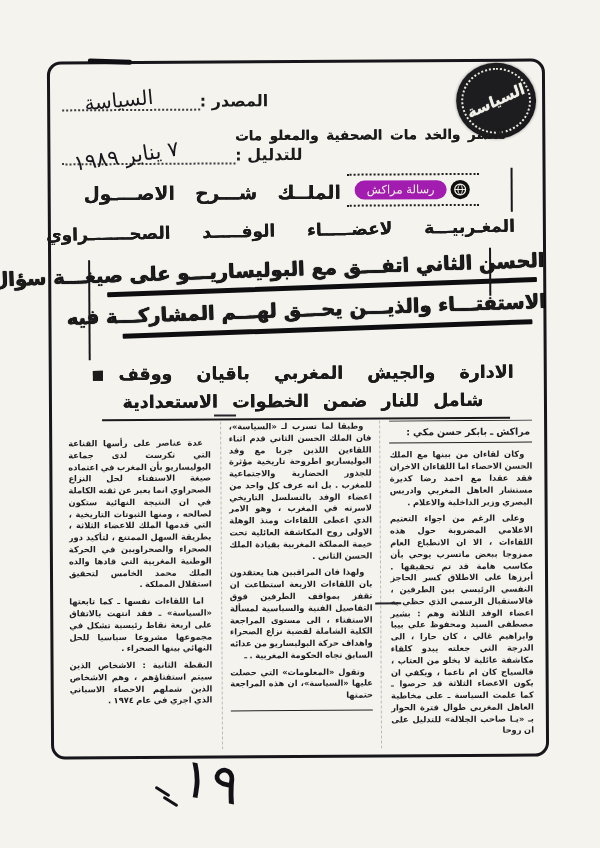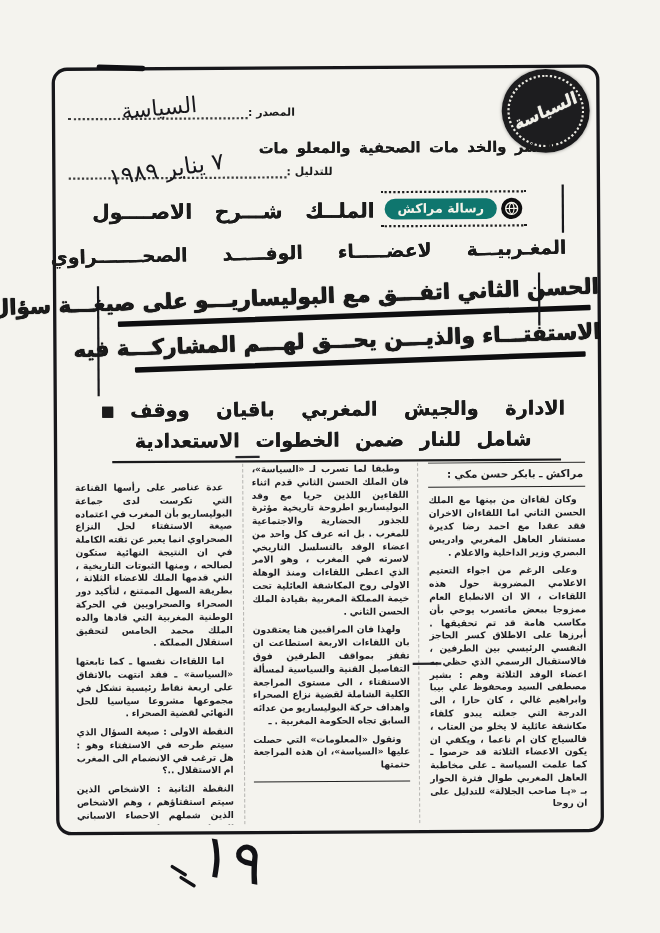--- a/index.html
+++ b/index.html
@@ -27,39 +27,39 @@
   .stamp::before{content:"";position:absolute;inset:5px;border:2px dotted #e9e8e0;border-radius:50%;}
   .stamp-text{
     color:#f2f1e9;font-size:15px;font-weight:bold;
     transform:rotate(-24deg) skewX(-6deg);
     text-shadow:0 0 1px #fff;
   }
   
   .field-row{position:absolute;display:flex;direction:rtl;align-items:flex-end;}
   .source-row{top:28px;left:10px;width:208px;}
   .date-row{top:82px;left:10px;width:242px;}
-  .field-label{font-size:10px;font-weight:bold;white-space:nowrap;letter-spacing:0;}
+  .field-label{font-size:16px;font-weight:bold;white-space:nowrap;letter-spacing:0;}
   .dot-line{flex:1;border-bottom:2px dotted #3c3c3c;height:15px;position:relative;margin-left:2px;}
   .hw{position:absolute;white-space:nowrap;color:#17171c;font-weight:500;}
   .hw-source{right:46px;bottom:-3px;font-size:20px;transform:rotate(-5deg);}
   .hw-date{right:56px;bottom:-5px;font-size:21px;transform:rotate(-8deg);}
   .agency{
     position:absolute;top:64px;right:36px;direction:rtl;
     font-size:13.5px;font-weight:bold;word-spacing:3px;white-space:nowrap;
     text-shadow:0 0 .5px #222;
   }
   
   .badge-group{
     position:absolute;top:111px;left:296px;width:132px;
     border-top:2px dotted #1d1d1d;border-bottom:2px dotted #1d1d1d;
     padding:4px 0;display:flex;direction:rtl;align-items:center;justify-content:center;gap:3px;
   }
   .badge-icon{width:21px;height:21px;flex:0 0 21px;display:block;}
   .badge-pill{
-    background:#0f766e;color:#f4f3ea;font-size:11.5px;font-weight:bold;
+    background:#a21caf;color:#f4f3ea;font-size:11.5px;font-weight:normal;
     padding:2px 12px 3px;border-radius:10px;white-space:nowrap;
   }
   .kicker1{
     position:absolute;top:119px;left:44px;width:246px;direction:rtl;text-align:center;
     font-size:18.5px;font-weight:bold;white-space:nowrap;word-spacing:14px;
     text-shadow:0 0 .6px #000;
   }
   .kicker2{
     position:absolute;top:157px;left:30px;width:434px;direction:rtl;text-align:center;
     font-size:17px;font-weight:bold;white-space:nowrap;word-spacing:26px;
@@ -177,33 +177,32 @@
         <span class="txt">الادارة والجيش المغربي باقيان ووقف</span>
         <span class="sq">■</span>
       </div>
       <div class="sh2">شامل للنار ضمن الخطوات الاستعدادية</div>
       <div class="sh-rule"></div>
     </div>
 
     <div class="columns">
       <div class="col col-r">
         <div class="byline">مراكش ـ بابكر حسن مكي :</div>
-        <p>وكان لقاءان من بينها مع الملك الحسن الثاني اما اللقاءان الاخران فقد عقدا مع احمد رضا كديرة مستشار العاهل المغربي وادريس البصري وزير الداخلية والاعلام .</p>
+        <p>وكان لقاءان من بينها مع الملك الحسن الاحصاء اما اللقاءان الاخران فقد عقدا مع احمد رضا كديرة مستشار العاهل المغربي وادريس البصري وزير الداخلية والاعلام .</p>
         <p>وعلى الرغم من اجواء التعتيم الاعلامي المضروبة حول هذه اللقاءات ، الا ان الانطباع العام ممزوجا ببعض ماتسرب يوحي بأن مكاسب هامة قد تم تحقيقها . أبرزها على الاطلاق كسر الحاجز النفسي الرئيسي بين الطرفين ، فالاستقبال الرسمي الذي حظي به اعضاء الوفد الثلاثة وهم : بشير مصطفى السيد ومحفوظ علي بيبا وابراهيم غالي ، كان حارا ، الى الدرجة التي جعلته يبدو كلقاء مكاشفة عائلية لا يخلو من العتاب ، فالسياج كان ام ناعما ، ويكفي ان يكون الاعضاء الثلاثة قد حرصوا ـ كما علمت السياسة ـ على مخاطبة العاهل المغربي طوال فترة الحوار بـ «يـا صاحب الجلالة» للتدليل على ان روحا</p>
 
       </div>
       <div class="col col-m">
         <p>وطبقا لما تسرب لـ «السياسة»، فان الملك الحسن الثاني قدم اثناء اللقاءين اللذين جريا مع وفد البوليساريو اطروحة تاريخية مؤثرة للجذور الحضارية والاجتماعية للمغرب . بل انه عرف كل واحد من اعضاء الوفد بالتسلسل التاريخي لاسرته في المغرب ، وهو الامر الذي اعطى اللقاءات ومنذ الوهلة الاولى روح المكاشفة العائلية تحت خيمة المملكة المغربية بقيادة الملك الحسن الثاني .</p>
         <p>ولهذا فان المراقبين هنا يعتقدون بان اللقاءات الاربعة استطاعت ان تقفز بمواقف الطرفين فوق التفاصيل الفنية والسياسية لمسألة الاستفتاء ، الى مستوى المراجعة الكلية الشاملة لقضية نزاع الصحراء واهداف حركة البوليساريو من عدائه السابق تجاه الحكومة المغربية . ـ</p>
         <p class="after-rule">وتقول «المعلومات» التي حصلت عليها «السياسة»، ان هذه المراجعة حتمتها</p>
       </div>
       <div class="col col-l">
         <p>عدة عناصر على رأسها القناعة التي تكرست لدى جماعة البوليساريو بأن المغرب في اعتماده صيغة الاستفتاء لحل النزاع الصحراوي انما يعبر عن ثقته الكاملة في ان النتيجة النهائية ستكون لصالحه ، ومنها الثبوتات التاريخية ، التي قدمها الملك للاعضاء الثلاثة ، بطريقة السهل الممتنع ، لتأكيد دور الصحراء والصحراويين في الحركة الوطنية المغربية التي قادها والده الملك محمد الخامس لتحقيق استقلال المملكة .</p>
-        <p>اما اللقاءات نفسها ـ كما تابعتها «السياسة» ـ فقد انتهت بالاتفاق على اربعة نقاط رئيسية تشكل في مجموعها مشروعا سياسيا للحل النهائي لقضية الصحراء .</p>
-        <p class="np">النقطة الاولى : صيغة السؤال الذي سيتم طرحه في الاستفتاء وهو : هل ترغب في الانضمام الى المغرب ام الاستقلال ..؟</p>
+        <p>اما اللقاءات نفسها ـ كما تابعتها «السياسة» ـ فقد انتهت بالاتفاق على اربعة نقاط رئيسية تشكل في مجموعها مشروعا سياسيا للحل النهائي بينها الصحراء .</p>
         <p class="np">النقطة الثانية : الاشخاص الذين سيتم استفتاؤهم ، وهم الاشخاص الذين شملهم الاحصاء الاسباني الذي اجري في عام ١٩٧٤ .</p>
 
       </div>
     </div>
 
     <div class="gutter-dash"></div>
     <div class="top-dash"></div>
   </div>
 
   <div class="pagenum-wrap">

